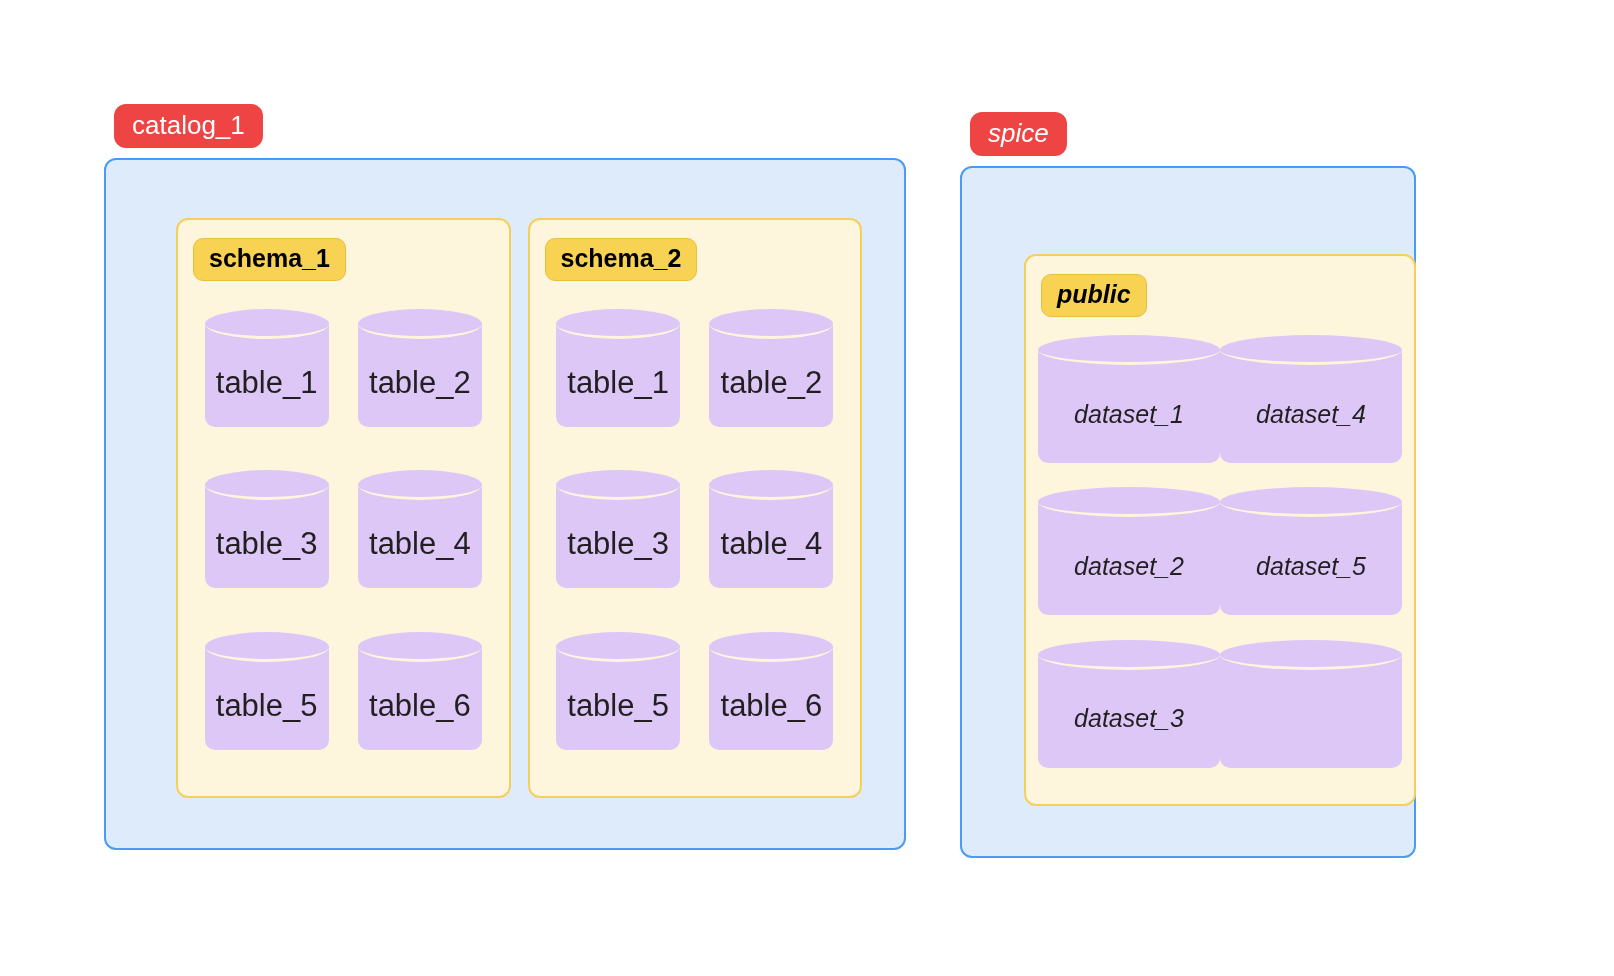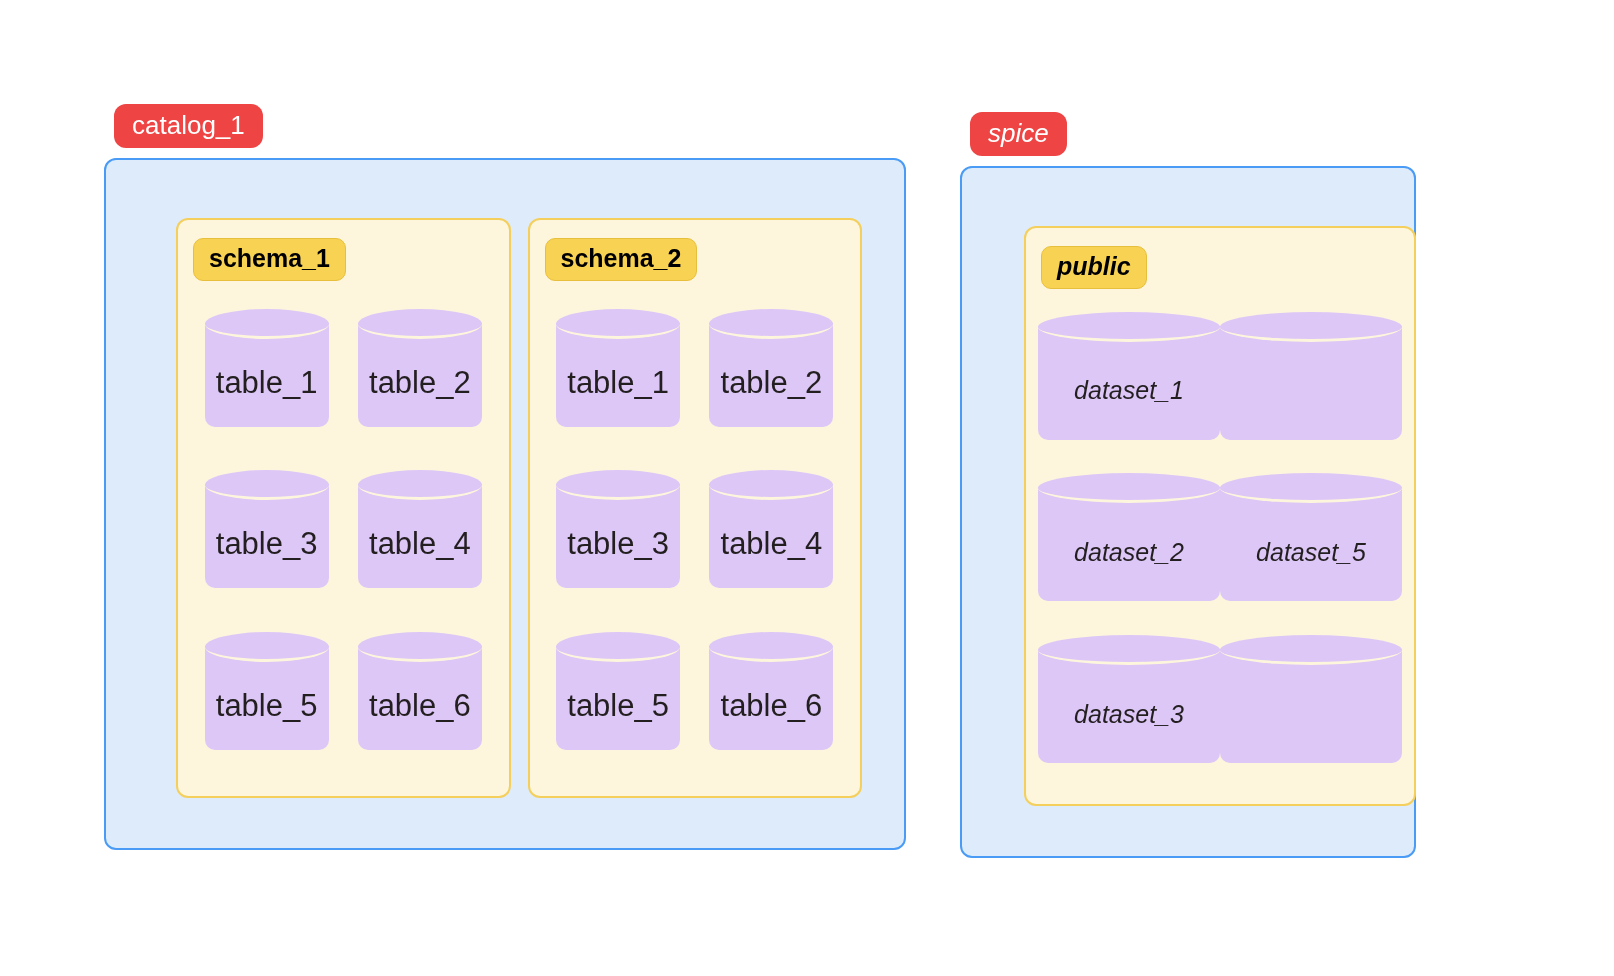--- a/index.html
+++ b/index.html
@@ -235,33 +235,34 @@
         </div>
       </div>
 
     </div>
   </div>
 
   <div class="catalog-group" style="left:960px; top:112px; width:456px; height:746px;font-style:italic;">
     <div class="catalog-badge">spice</div>
     <div class="catalog-box"></div>
 
-    <div class="schemas-row" style="padding:60px 36px 52px 36px;">
+    <div class="schemas-row" style="padding:88px 36px 52px 36px;">
 
       <div class="schema-panel">
         <div class="schema-badge">public</div>
         <div class="db-grid">
           <div class="cyl wide">
             <div class="cyl-body"></div>
             <div class="cyl-top"></div>
             <div class="cyl-label">dataset_1</div>
           </div>
           <div class="cyl wide">
             <div class="cyl-body"></div>
             <div class="cyl-top"></div>
+            <div class="cyl-label">dataset_4</div>
           </div>
           <div class="cyl wide">
             <div class="cyl-body"></div>
             <div class="cyl-top"></div>
             <div class="cyl-label">dataset_2</div>
           </div>
           <div class="cyl wide">
             <div class="cyl-body"></div>
             <div class="cyl-top"></div>
             <div class="cyl-label">dataset_5</div>

